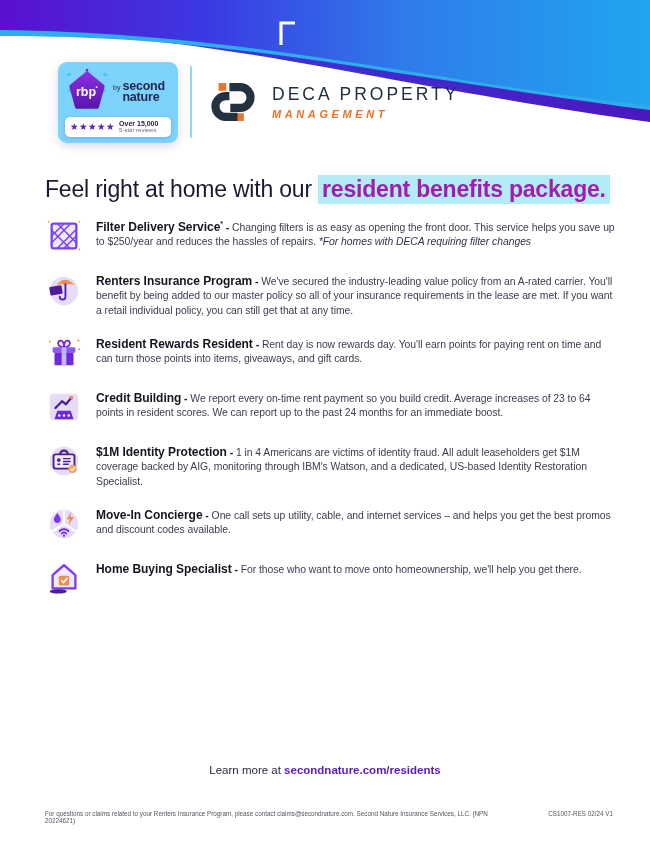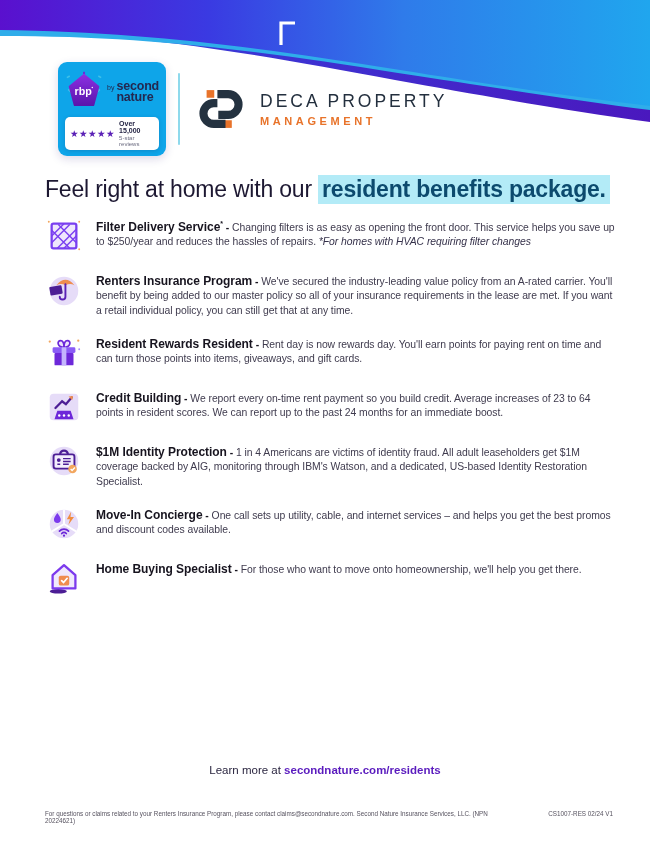--- a/index.html
+++ b/index.html
@@ -8,47 +8,47 @@
   .page {
     position:relative; width:650px; height:842px; margin:0 auto;
     background:#ffffff; overflow:hidden;
   }
   
   .wave-wrap { position:absolute; top:0; left:0; width:650px; height:140px; }
   .corner-bracket { position:absolute; left:279px; top:21px; }
   
   .logo-row { position:absolute; top:62px; left:58px; display:flex; align-items:center; }
   .rbp-card {
-    background:#0ea5e9; border-radius:9px; box-shadow:0 3px 10px rgba(40,20,120,.16);
-    padding:6px 7px 6px 7px; width:108px;
+    background:#7dd3fc; border-radius:9px; box-shadow:0 3px 10px rgba(40,20,120,.16);
+    padding:6px 7px 6px 7px; width:120px;
   }
   .rbp-top { display:flex; align-items:center; gap:4px; }
   .by-stack { display:flex; gap:2px; margin-top:4px; }
   .by-word { font-size:7px; color:#232850; margin-top:3px; }
   .brand-words { line-height:.92; font-weight:bold; font-size:12.5px; color:#232850; letter-spacing:-0.2px; }
   .stars-pill {
     margin-top:5px; background:#fff; border-radius:5px;
     box-shadow:0 1px 4px rgba(30,30,80,.20); padding:3px 5px;
     display:flex; align-items:center; gap:4px;
   }
   .stars { color:#5b21b6; font-size:9.5px; letter-spacing:.5px; line-height:1; }
   .reviews { line-height:1.05; }
   .reviews-bold { font-size:7px; font-weight:bold; color:#232343; }
   .reviews-small { font-size:6px; color:#6b6b80; }
   .logo-divider { width:2px; height:72px; background:#8ed9ec; margin:0 14px 0 12px; border-radius:1px; }
   .deca { display:flex; align-items:center; gap:12px; }
   .deca-text .l1 { font-size:17.5px; font-weight:normal; letter-spacing:3px; color:#232f3e; }
-  .deca-text .l2 { font-size:11px; font-weight:bold; letter-spacing:3.6px; color:#e8732a; margin-top:3px; }
+  .deca-text .l2 { font-size:11px; font-weight:bold; letter-spacing:3.6px; color:#e8732a; margin-top:3px;font-style:italic; }
   
   .headline {
     position:absolute; left:45px; top:176px; width:580px;
     font-size:23px; font-weight:500; color:#1d1832; letter-spacing:-0.2px;
   }
   .headline .hl {
-    background:#b3ebf7; color:#0c4a6e; font-weight:bold; padding:1px 4px 2px 4px;
+    background:#b3ebf7; color:#a21caf; font-weight:bold; padding:1px 4px 2px 4px;
   }
   
   .benefits { position:absolute; left:45px; top:219px; width:574px; }
   .benefit { display:flex; gap:13px; margin-bottom:18px; }
   .benefit-icon { width:38px; height:38px; flex:0 0 38px; margin-top:-2px; }
   .benefit-text { font-size:10.4px; line-height:1.37; color:#3f3b4e; letter-spacing:-0.05px; }
   .benefit-title { font-size:12px; font-weight:bold; color:#17141f; }
   .benefit-title sup { font-size:7px; }
   .benefit-sep { font-weight:bold; color:#17141f; }
   .benefit-footnote { font-style:italic; color:#35314a; }
@@ -227,21 +227,21 @@
   <div class="headline">
     <span>Feel right at home with our </span><span class="hl">resident benefits package.</span>
   </div>
 
   <div class="benefits" id="benefits-list">
     <div class="benefit">
       <svg class="benefit-icon">
           <use href="#filter-icon" xlink:href="#filter-icon"></use>
         </svg>
       <div class="benefit-text">
-        <span class="benefit-title"><span class="t">Filter Delivery Service</span><sup class="s">*</sup></span><span class="benefit-sep"> - </span><span class="b">Changing filters is as easy as opening the front door. This service helps you save up to $250/year and reduces the hassles of repairs.</span><span class="benefit-footnote f"> *For homes with HVAC requiring filter changes</span>
+        <span class="benefit-title"><span class="t">Filter Delivery Service</span><sup class="s">*</sup></span><span class="benefit-sep"> - </span><span class="b">Changing filters is as easy as opening the front door. This service helps you save up to $250/year and reduces the hassles of repairs.</span><span class="benefit-footnote f"> *For homes with DECA requiring filter changes</span>
       </div>
     </div>
 
     <div class="benefit">
       <svg class="benefit-icon">
           <use href="#umbrella-icon" xlink:href="#umbrella-icon"></use>
         </svg>
       <div class="benefit-text">
         <span class="benefit-title"><span class="t">Renters Insurance Program</span></span><span class="benefit-sep"> - </span><span class="b">We've secured the industry-leading value policy from an A-rated carrier. You'll benefit by being added to our master policy so all of your insurance requirements in the lease are met. If you want a retail individual policy, you can still get that at any time.</span>
       </div>

